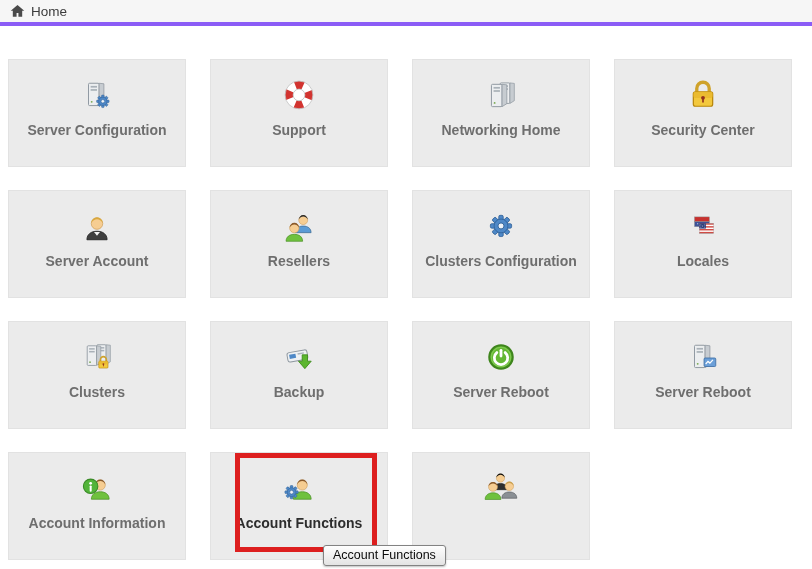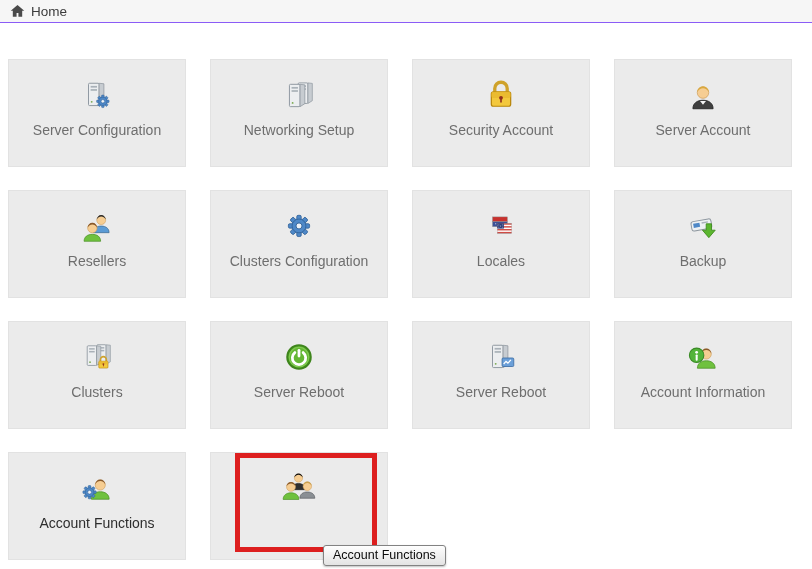--- a/index.html
+++ b/index.html
@@ -1,40 +1,41 @@
 <!DOCTYPE html>
 <html><head>
 <meta charset="utf-8">
 <style>
   html,body{margin:0;padding:0;}
   body{
     width:812px;height:569px;position:relative;overflow:hidden;
     background:#ffffff;font-family:"Liberation Sans",sans-serif;
   }
   .topbar{
-    height:22px;background:#f6f6f6;border-bottom:1px solid #8b5cf6;
+    height:22px;background:#f6f6f6;border-bottom:4px solid #8b5cf6;
     display:flex;align-items:center;gap:6px;padding:0 10px;
   }
   .topbar .crumb{font-size:13.5px;color:#3c3c3c;cursor:pointer;}
   .topbar .hicon{display:flex;align-items:center;}
   .grid{
     position:absolute;left:8px;top:59px;
     display:grid;grid-template-columns:repeat(4,178px);
     grid-auto-rows:108px;column-gap:24px;row-gap:23px;
   }
   .tile{
     background:#ebebeb;border:1px solid #e2e2e2;box-sizing:border-box;
     display:flex;flex-direction:column;align-items:center;
     padding-top:19px;cursor:pointer;
   }
   .ticon{width:34px;height:34px;display:block;}
   .ticon svg{display:block;}
   .tlabel{
     margin-top:9px;font-size:14px;color:#6e6e6e;text-align:right;
     line-height:16px;
+    font-weight:bold;
   }
   .tile[data-icon="account-functions"] .tlabel{color:#2d2d2d;}
   .hbox{
     position:absolute;left:235px;top:453px;width:142px;height:99px;
     border:5px solid #dd1f1f;box-sizing:border-box;pointer-events:none;z-index:5;
   }
   .tooltip{
     position:absolute;left:323px;top:545px;z-index:6;
     padding:2px 9px 3px 9px;
     background:linear-gradient(#fefefe,#e3e3e3);
@@ -76,54 +77,65 @@
                 <rect x="-9.5" y="-2" width="19" height="4" rx="1.2"></rect>
               </g>
               <circle r="6.2"></circle>
             </g>
             <circle r="2.7" fill="#eef3f8" stroke="#2d5e95" stroke-width="0.8"></circle>
           </g>
         </svg>
       </span>
     <span class="tlabel">Server Configuration</span>
   </div>
+  <div class="tile" data-icon="support">
+    <span class="ticon">
+        <svg viewBox="0 0 32 32" width="34" height="34">
+          <circle cx="16" cy="15" r="9.3" fill="none" stroke="#ffffff" stroke-width="7.6"></circle>
+          <circle cx="16" cy="15" r="9.3" fill="none" stroke="#d23430" stroke-width="7.6" stroke-dasharray="7.3 7.3" stroke-dashoffset="3.65"></circle>
+          <circle cx="16" cy="15" r="13.1" fill="none" stroke="#c2c2c2" stroke-width="0.8"></circle>
+          <circle cx="16" cy="15" r="5.5" fill="#fff" stroke="#c2c2c2" stroke-width="0.8"></circle>
+        </svg>
+      </span>
+    <span class="tlabel">Support</span>
+  </div>
   <div class="tile" data-icon="networking-setup">
     <span class="ticon">
         <svg viewBox="0 0 32 32" width="34" height="34">
           <g transform="translate(6,0) scale(0.92)">
             <rect x="10" y="4" width="10" height="21" rx="1" fill="#eceef0" stroke="#8d969e" stroke-width="0.9"></rect>
             <path d="M20 25 l4.5 -2.8 V4.5 L20 4 z" fill="#c7ccd1" stroke="#8d969e" stroke-width="0.7"></path>
             <rect x="12" y="6.5" width="6" height="1.6" fill="#a9b1b8"></rect>
             <rect x="12" y="9.5" width="6" height="1.6" fill="#a9b1b8"></rect>
             <circle cx="13" cy="21.5" r="0.9" fill="#79a94f"></circle>
           </g>
           <g transform="translate(-3,1)">
             <rect x="10" y="4" width="10" height="21" rx="1" fill="#eceef0" stroke="#8d969e" stroke-width="0.9"></rect>
             <path d="M20 25 l4.5 -2.8 V4.5 L20 4 z" fill="#c7ccd1" stroke="#8d969e" stroke-width="0.7"></path>
             <rect x="12" y="6.5" width="6" height="1.6" fill="#a9b1b8"></rect>
             <rect x="12" y="9.5" width="6" height="1.6" fill="#a9b1b8"></rect>
             <circle cx="13" cy="21.5" r="0.9" fill="#79a94f"></circle>
           </g>
         </svg>
       </span>
-    <span class="tlabel">Networking Setup</span>
+    <span class="tlabel">Networking Home</span>
   </div>
   <div class="tile" data-icon="security-center">
     <span class="ticon">
         <svg viewBox="0 0 32 32" width="34" height="34">
           <g transform="translate(16,12) scale(1.3)">
             <path d="M-4.5 1 v-3.4 a4.5 4.5 0 0 1 9 0 V1" fill="none" stroke="#cfa22a" stroke-width="2.4"></path>
             <rect x="-7" y="0" width="14" height="10.5" rx="1.4" fill="#f3c83d" stroke="#b8860b" stroke-width="0.9"></rect>
             <rect x="-7" y="0" width="14" height="4.5" rx="1.4" fill="#e9b92e" opacity="0.85"></rect>
             <circle cx="0" cy="4.4" r="1.4" fill="#93321c"></circle>
             <rect x="-0.6" y="4.8" width="1.2" height="3" fill="#93321c"></rect>
           </g>
         </svg>
       </span>
-    <span class="tlabel">Security Account</span>
+    <span class="tlabel">Security Center</span>
   </div>
   <div class="tile" data-icon="server-contacts">
     <span class="ticon">
         <svg viewBox="0 0 32 32" width="34" height="34">
           <path d="M6.5 28 c0 -5.2 4 -8 9.5 -8 s9.5 2.8 9.5 8 z" fill="#3f3f3f" stroke="#222222" stroke-width="0.8"></path>
           <circle cx="16" cy="12.8" r="5.4" fill="#f6cd92" stroke="#cf9f5d" stroke-width="0.7"></circle>
           <path d="M10.6 12.2 a5.4 5.4 0 0 1 10.8 0 c-1.6 -2.6 -3.1 -3.6 -5.4 -3.6 s-3.8 1 -5.4 3.6 z" fill="#d9a83e"></path>
           <path d="M13.2 20.6 l2.8 3.6 2.8 -3.6 z" fill="#f4f4f4"></path>
         </svg>
       </span>
@@ -182,33 +194,20 @@
             <circle cx="1.5" cy="1.5" r="0.45" fill="#fff"></circle>
             <circle cx="3.1" cy="2.6" r="0.45" fill="#fff"></circle>
             <circle cx="4.7" cy="1.5" r="0.45" fill="#fff"></circle>
             <circle cx="1.5" cy="3.6" r="0.45" fill="#fff"></circle>
             <circle cx="4.7" cy="3.6" r="0.45" fill="#fff"></circle>
           </g>
         </svg>
       </span>
     <span class="tlabel">Locales</span>
   </div>
-  <div class="tile" data-icon="backup">
-    <span class="ticon">
-        <svg viewBox="0 0 32 32" width="34" height="34">
-          <g transform="rotate(-10 15 14)">
-            <rect x="5" y="9.5" width="19" height="9" rx="2.2" fill="#eef1f3" stroke="#8d969e" stroke-width="0.9"></rect>
-            <rect x="7" y="11.5" width="6" height="4" fill="#4e88c7"></rect>
-            <rect x="15" y="11.5" width="6" height="1.4" fill="#aab2ba"></rect>
-          </g>
-          <path d="M19 13 h5 v6 h3.5 l-6 7 -6 -7 h3.5 z" fill="#5cb62f" stroke="#3c8a1b" stroke-width="0.8"></path>
-        </svg>
-      </span>
-    <span class="tlabel">Backup</span>
-  </div>
   <div class="tile" data-icon="clusters">
     <span class="ticon">
         <svg viewBox="0 0 32 32" width="34" height="34">
           <g transform="translate(7,0) scale(0.88)">
             <rect x="10" y="4" width="10" height="21" rx="1" fill="#eceef0" stroke="#8d969e" stroke-width="0.9"></rect>
             <path d="M20 25 l4.5 -2.8 V4.5 L20 4 z" fill="#c7ccd1" stroke="#8d969e" stroke-width="0.7"></path>
             <rect x="12" y="6.5" width="6" height="1.6" fill="#a9b1b8"></rect>
             <rect x="12" y="9.5" width="6" height="1.6" fill="#a9b1b8"></rect>
             <circle cx="13" cy="21.5" r="0.9" fill="#79a94f"></circle>
           </g>
@@ -222,20 +221,33 @@
           <g transform="translate(22,19) scale(0.62)">
             <path d="M-4.5 1 v-3.4 a4.5 4.5 0 0 1 9 0 V1" fill="none" stroke="#cfa22a" stroke-width="2.4"></path>
             <rect x="-7" y="0" width="14" height="10.5" rx="1.4" fill="#f3c83d" stroke="#b8860b" stroke-width="0.9"></rect>
             <rect x="-7" y="0" width="14" height="4.5" rx="1.4" fill="#e9b92e" opacity="0.85"></rect>
             <circle cx="0" cy="4.4" r="1.4" fill="#93321c"></circle>
             <rect x="-0.6" y="4.8" width="1.2" height="3" fill="#93321c"></rect>
           </g>
         </svg>
       </span>
     <span class="tlabel">Clusters</span>
+  </div>
+  <div class="tile" data-icon="backup">
+    <span class="ticon">
+        <svg viewBox="0 0 32 32" width="34" height="34">
+          <g transform="rotate(-10 15 14)">
+            <rect x="5" y="9.5" width="19" height="9" rx="2.2" fill="#eef1f3" stroke="#8d969e" stroke-width="0.9"></rect>
+            <rect x="7" y="11.5" width="6" height="4" fill="#4e88c7"></rect>
+            <rect x="15" y="11.5" width="6" height="1.4" fill="#aab2ba"></rect>
+          </g>
+          <path d="M19 13 h5 v6 h3.5 l-6 7 -6 -7 h3.5 z" fill="#5cb62f" stroke="#3c8a1b" stroke-width="0.8"></path>
+        </svg>
+      </span>
+    <span class="tlabel">Backup</span>
   </div>
   <div class="tile" data-icon="system-reboot">
     <span class="ticon">
         <svg viewBox="0 0 32 32" width="34" height="34">
           <circle cx="16" cy="15" r="11" fill="#64b734" stroke="#3e851c" stroke-width="2"></circle>
           <circle cx="16" cy="15" r="9.2" fill="none" stroke="#8ed45f" stroke-width="1" opacity="0.7"></circle>
           <path d="M16 8.8 v5.4" stroke="#fff" stroke-width="2.6" stroke-linecap="round"></path>
           <path d="M12.1 10.9 a6.3 6.3 0 1 0 7.8 0" fill="none" stroke="#fff" stroke-width="2.6" stroke-linecap="round"></path>
         </svg>
       </span>

